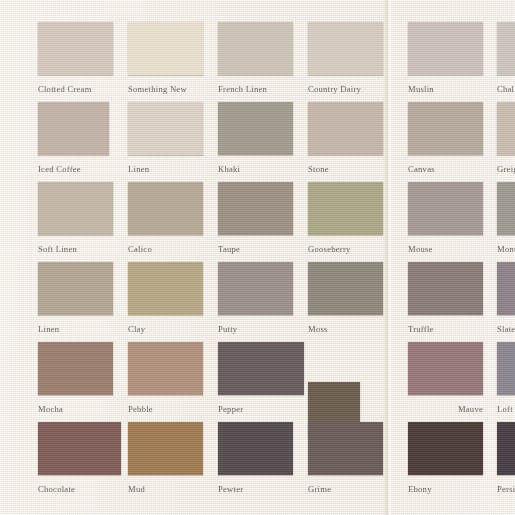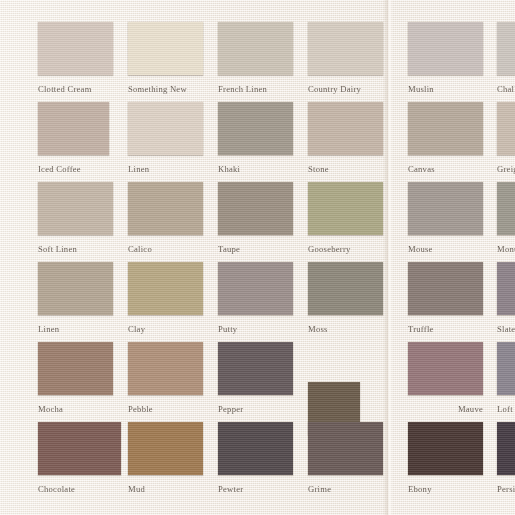--- a/index.html
+++ b/index.html
@@ -146,21 +146,21 @@
         <div class="label">Slate</div>
       </div>
       <div class="cell" style="left: 38px; top: 342px; width: 75px;">
         <div class="swatch" title="Mocha" style="background: rgb(156, 126, 109);"></div>
         <div class="label">Mocha</div>
       </div>
       <div class="cell" style="left: 128px; top: 342px; width: 75px;">
         <div class="swatch" title="Pebble" style="background: rgb(176, 145, 122);"></div>
         <div class="label">Pebble</div>
       </div>
-      <div class="cell" style="left: 218px; top: 342px; width: 75px;">
+      <div class="cell" style="left: 218px; top: 342px; width: 86px;">
         <div class="swatch" title="Pepper" style="background: rgb(101, 90, 92);"></div>
         <div class="label">Pepper</div>
       </div>
       <div class="cell" style="left: 308px; top: 342px; width: 52px; margin-top: 40px;">
         <div class="swatch" title="Raw Umber" style="background: rgb(107, 92, 75);"></div>
         <div class="label">Raw Umber</div>
       </div>
       <div class="cell" style="left: 408px; top: 342px; width: 75px; text-align: right;">
         <div class="swatch" title="Mauve" style="background: rgb(150, 119, 122);"></div>
         <div class="label">Mauve</div>

